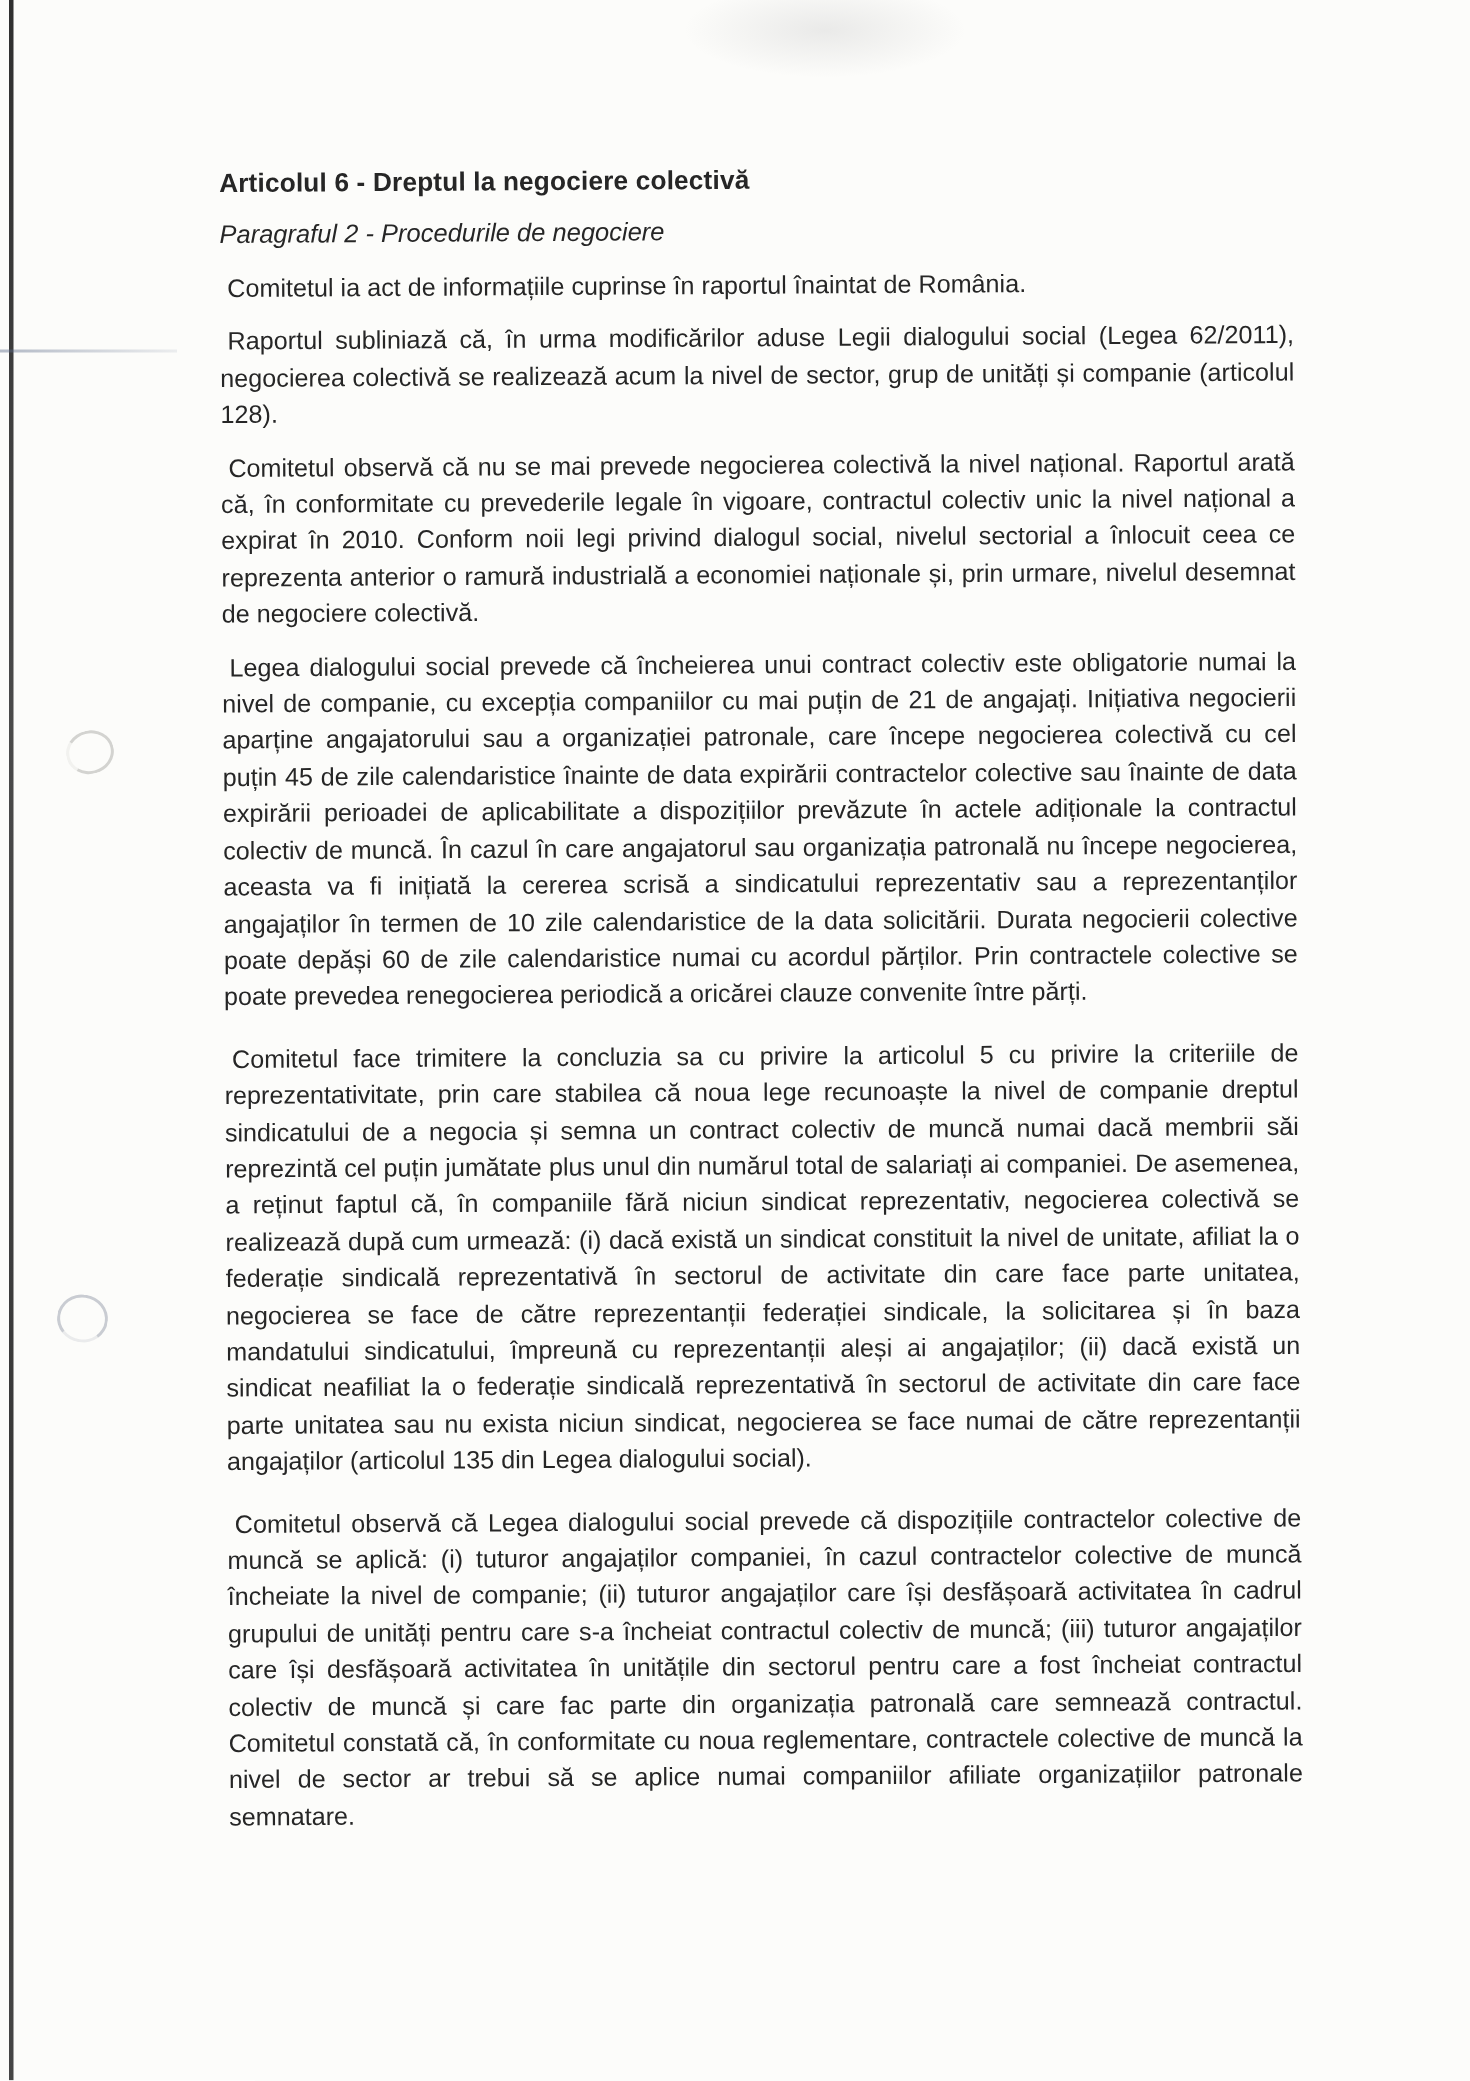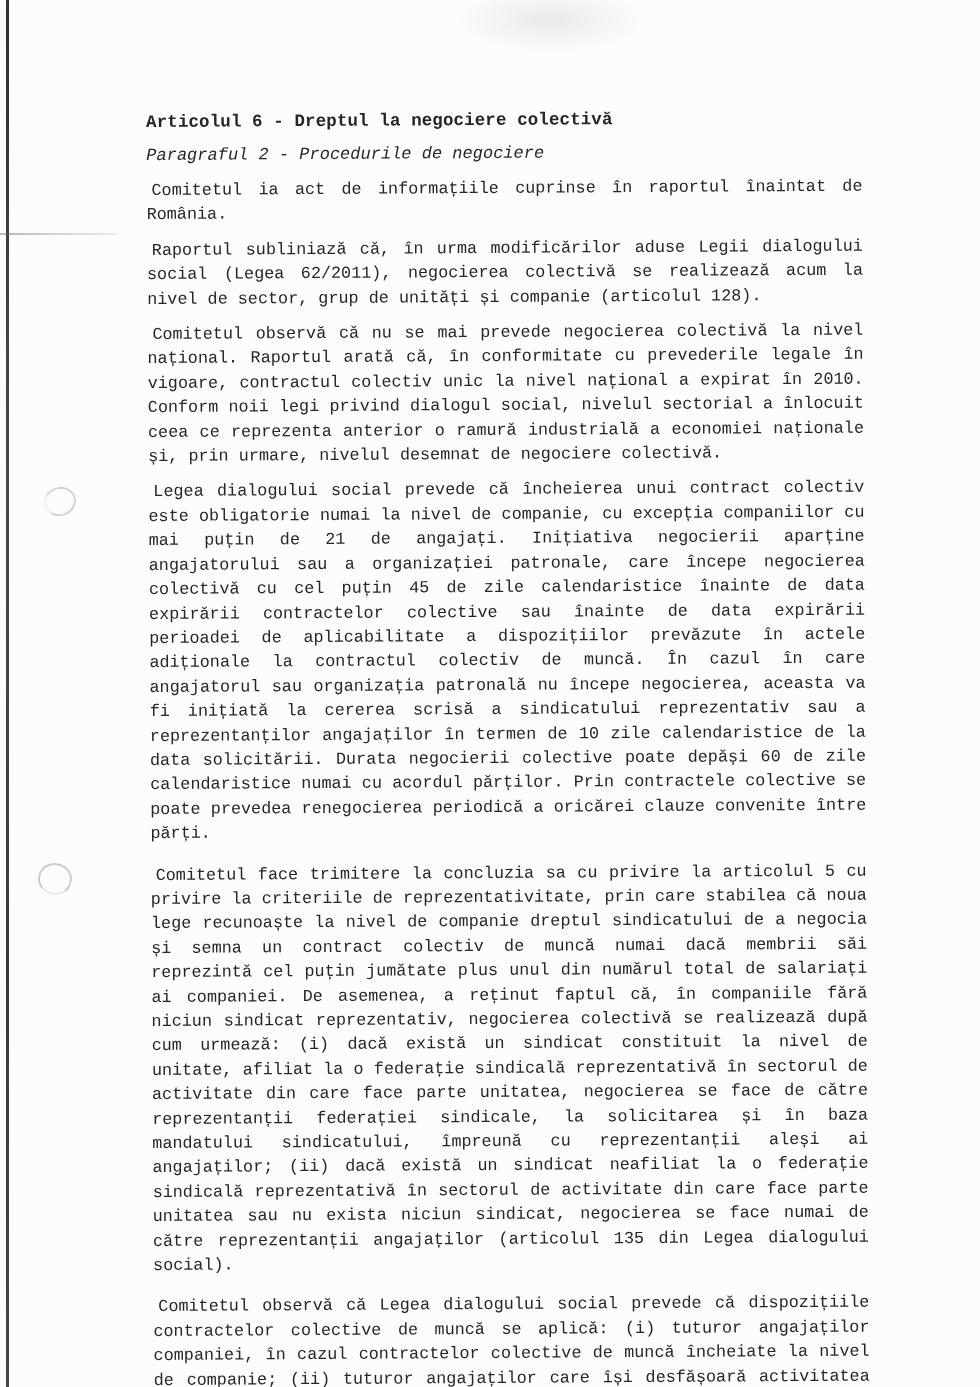--- a/index.html
+++ b/index.html
@@ -6,21 +6,21 @@
     margin: 0;
     padding: 0;
     background: #ffffff;
   }
   .page {
     position: relative;
     width: 980px;
     height: 1387px;
     background: var(--paper, #fcfcfa);
     overflow: hidden;
-    font-family: Liberation Mono, monospace;
+    font-family: Liberation Sans, sans-serif;
   }
   
   .edge-line {
     position: absolute;
     left: 6px;
     top: 0;
     width: 3px;
     height: 100%;
     background: linear-gradient(180deg, #2f2f2f 0%, #4a4a4a 35%, #383838 70%, #454545 100%);
   }

